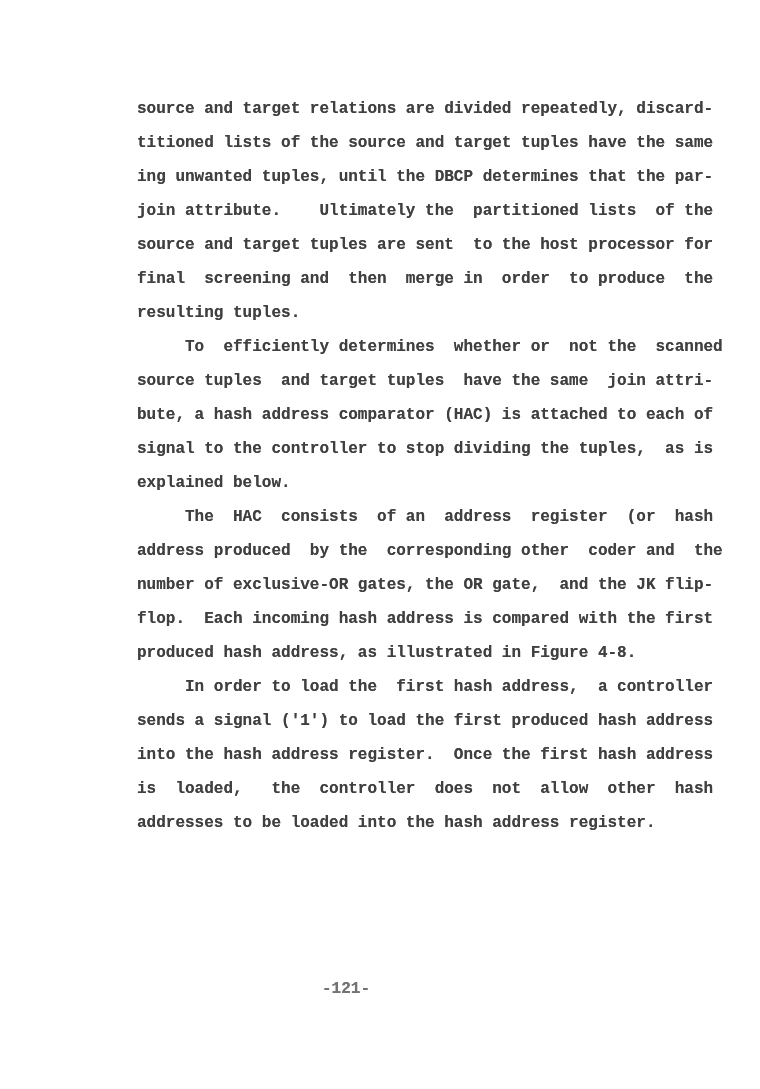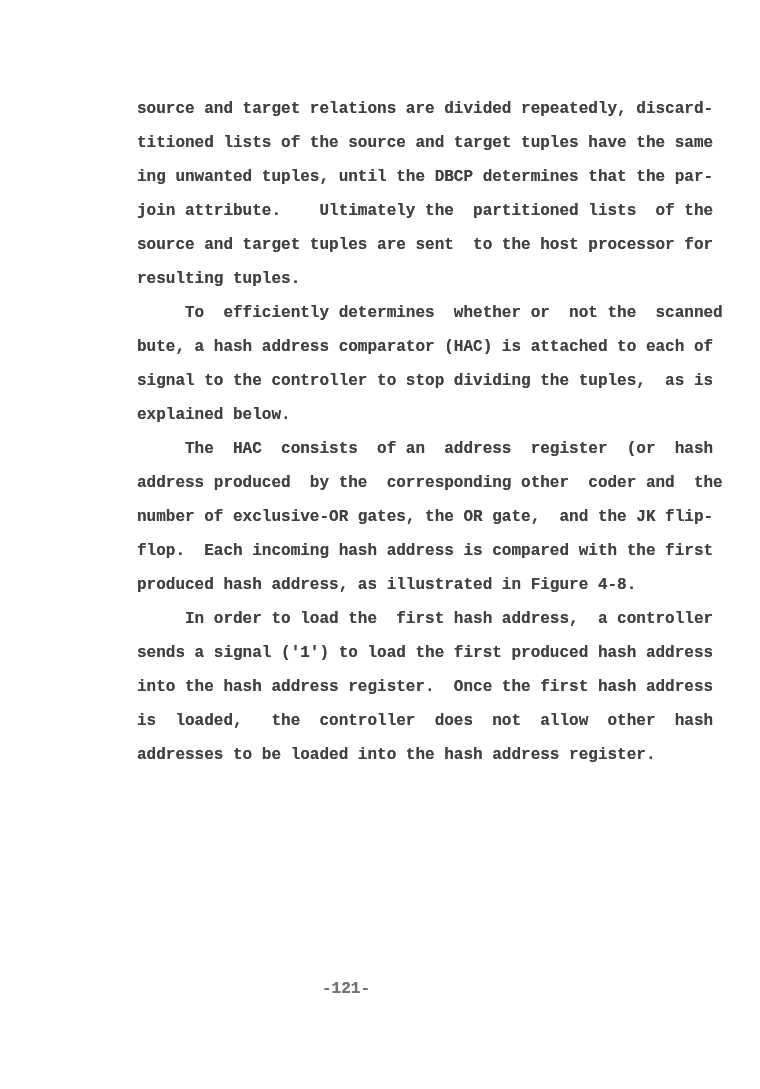--- a/index.html
+++ b/index.html
@@ -46,22 +46,24 @@
 </head>
 <body>
 
 <div class="page">
   <div class="body-text">
     <div class="line">source and target relations are divided repeatedly, discard-</div>
     <div class="line">titioned lists of the source and target tuples have the same</div>
     <div class="line">ing unwanted tuples, until the DBCP determines that the par-</div>
     <div class="line">join attribute.    Ultimately the  partitioned lists  of the</div>
     <div class="line">source and target tuples are sent  to the host processor for</div>
+    <div class="line">final  screening and  then  merge in  order  to produce  the</div>
     <div class="line">resulting tuples.</div>
     <div class="line">     To  efficiently determines  whether or  not the  scanned</div>
+    <div class="line">source tuples  and target tuples  have the same  join attri-</div>
     <div class="line">bute, a hash address comparator (HAC) is attached to each of</div>
     <div class="line">signal to the controller to stop dividing the tuples,  as is</div>
     <div class="line">explained below.</div>
     <div class="line">     The  HAC  consists  of an  address  register  (or  hash</div>
     <div class="line">address produced  by the  corresponding other  coder and  the</div>
     <div class="line">number of exclusive-OR gates, the OR gate,  and the JK flip-</div>
     <div class="line">flop.  Each incoming hash address is compared with the first</div>
     <div class="line">produced hash address, as illustrated in Figure 4-8.</div>
     <div class="line">     In order to load the  first hash address,  a controller</div>
     <div class="line">sends a signal ('1') to load the first produced hash address</div>

